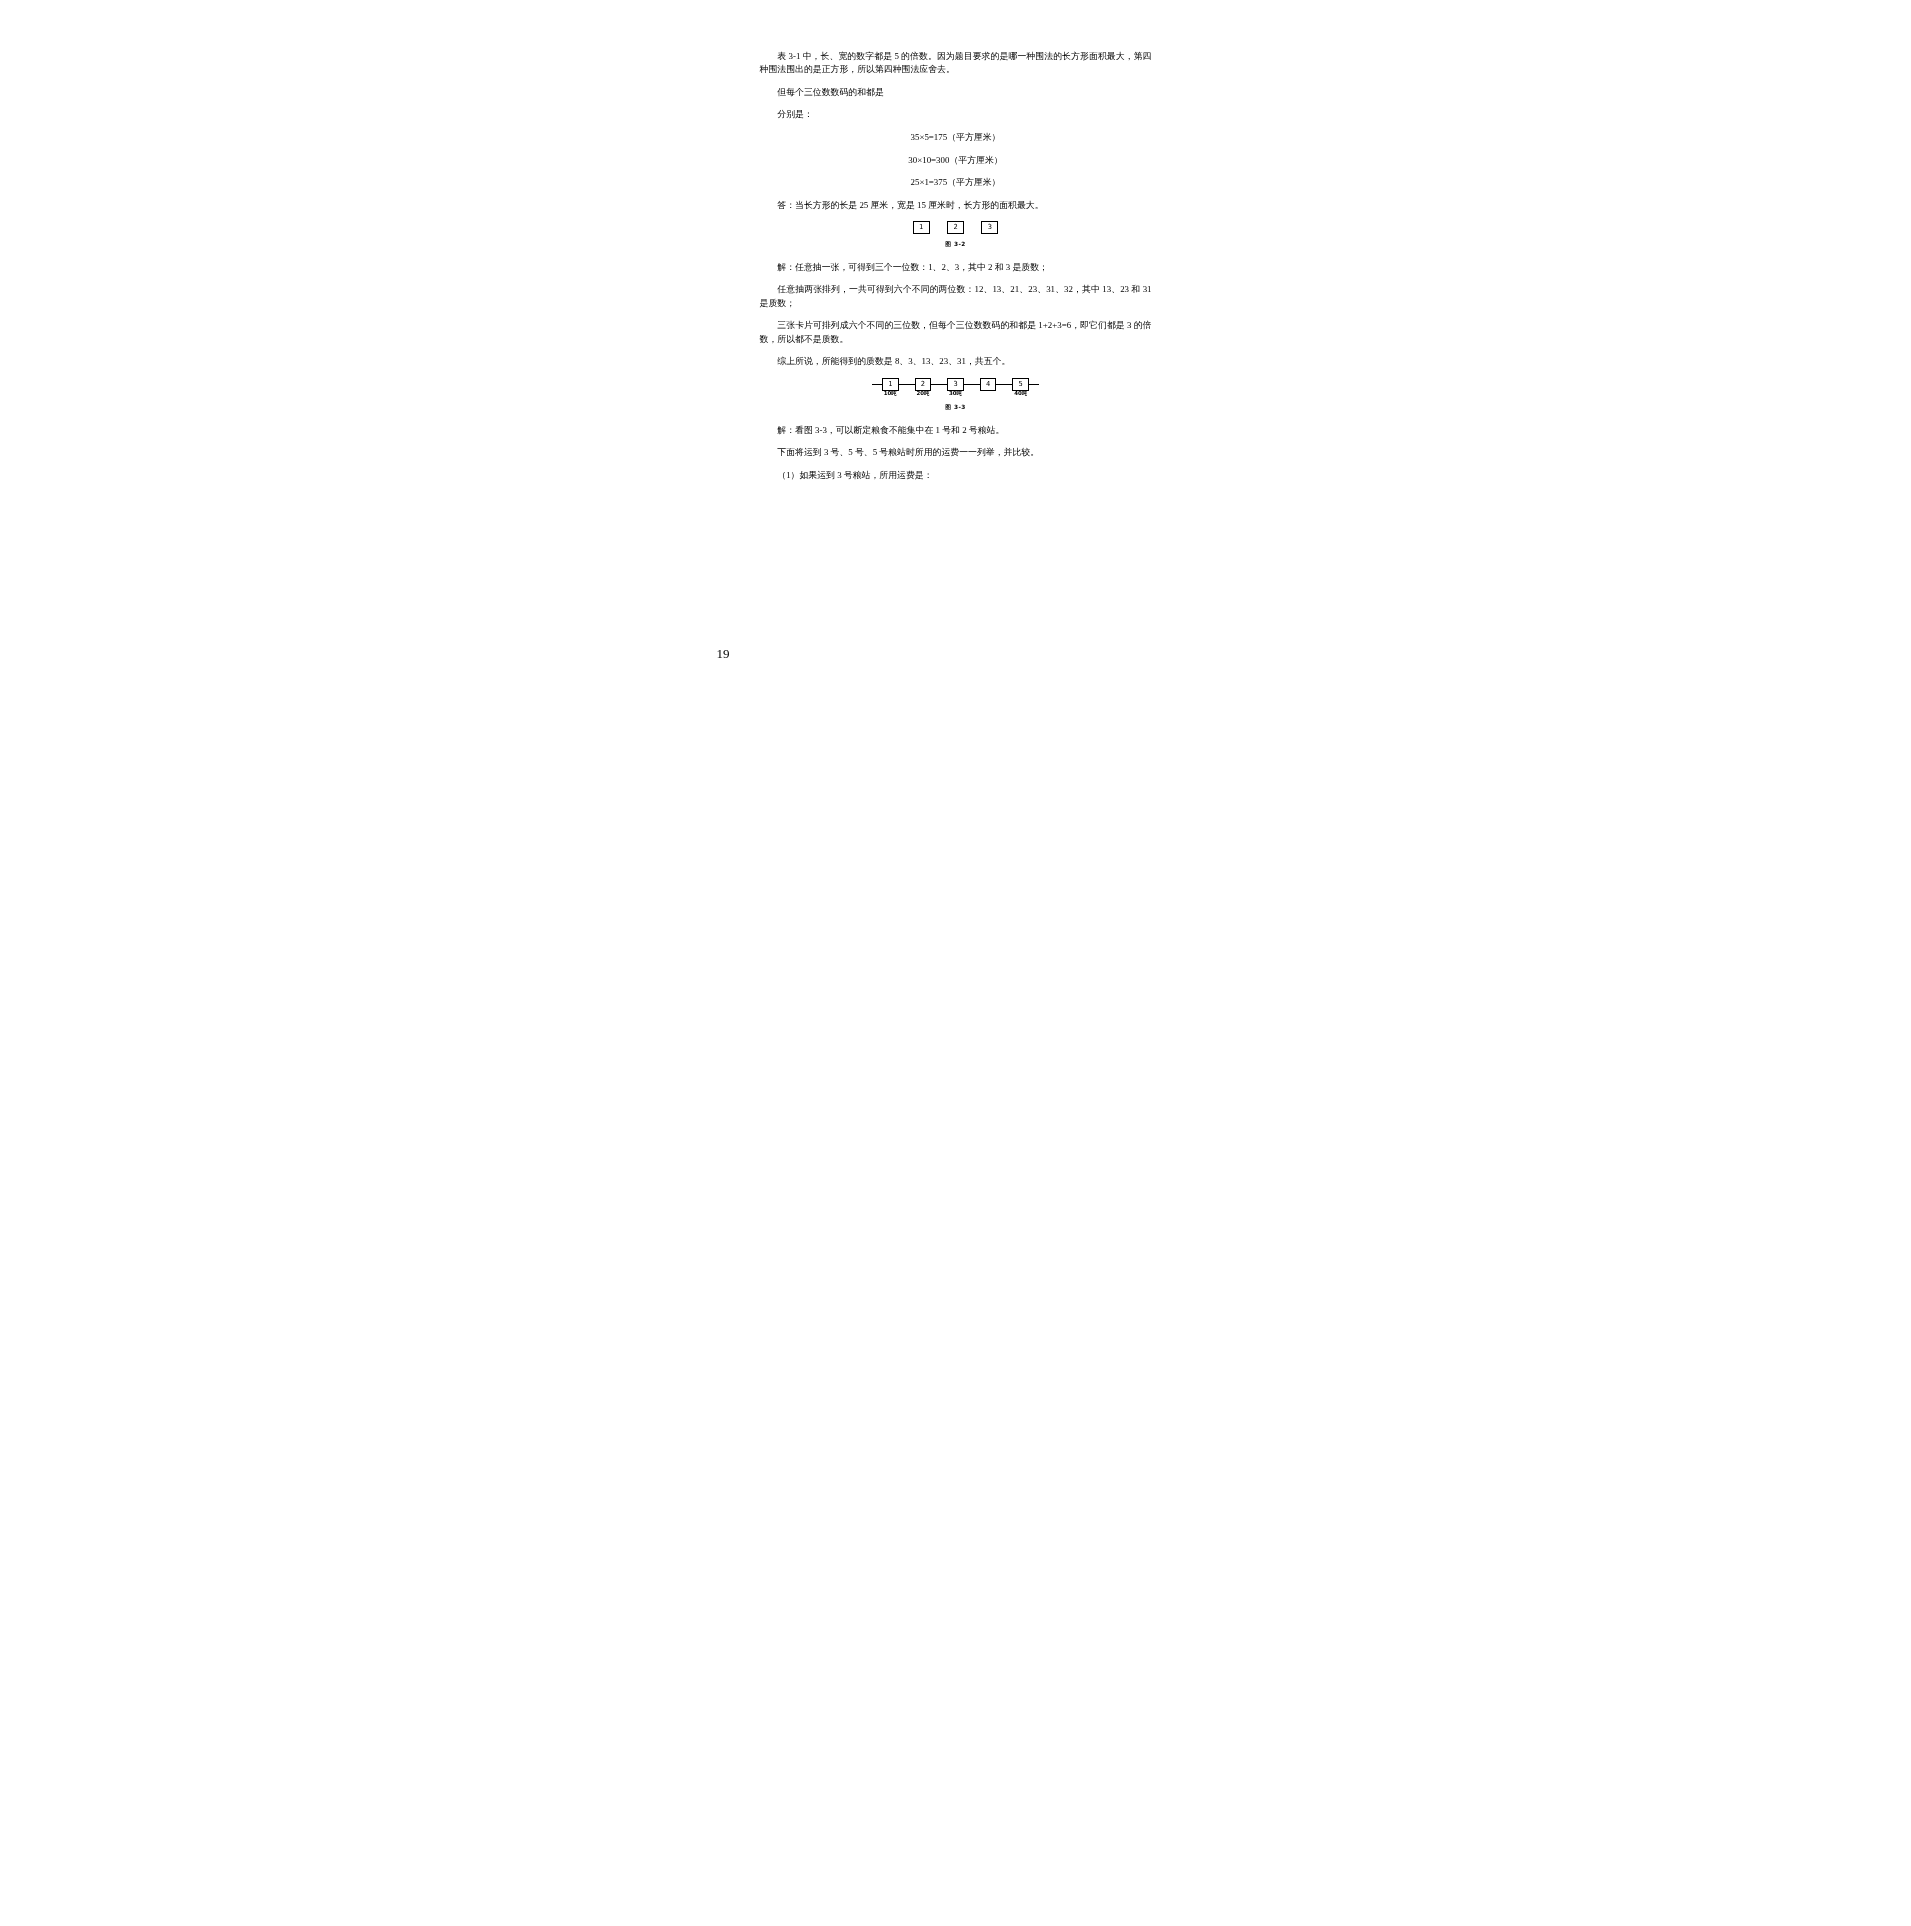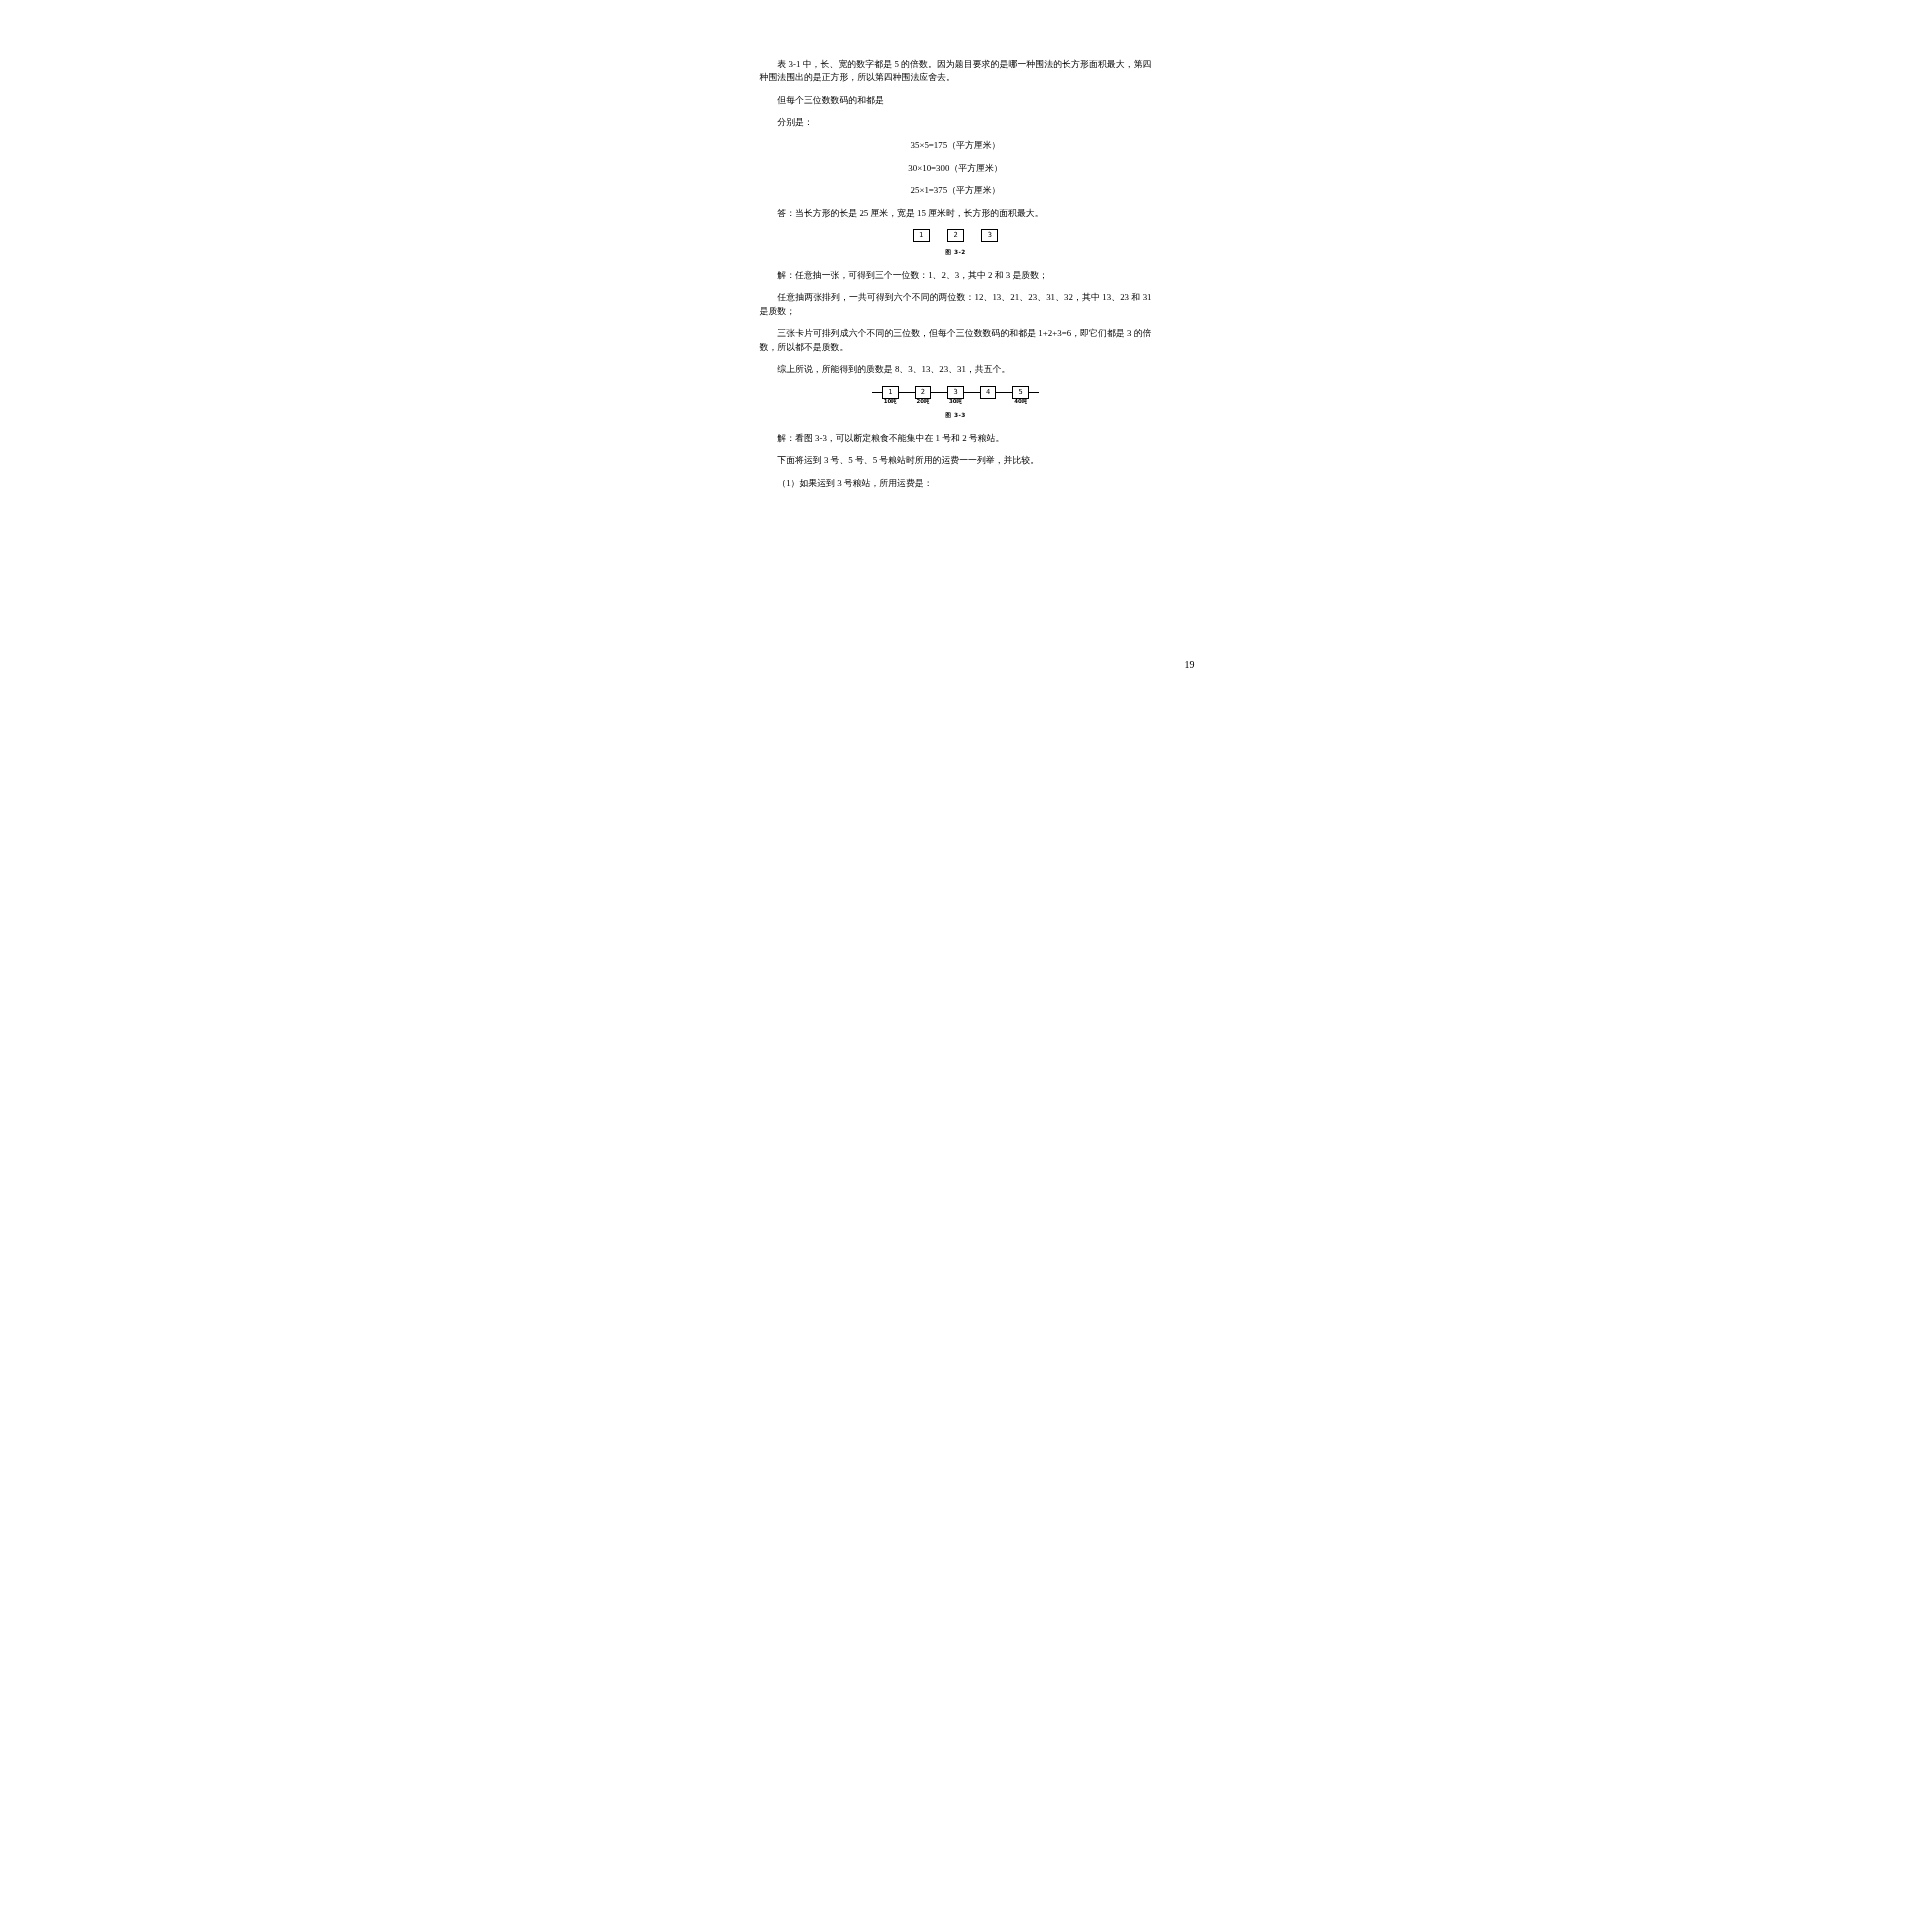--- a/index.html
+++ b/index.html
@@ -4,21 +4,21 @@
 <style>
   html, body {
     margin: 0;
     padding: 0;
     background: #ffffff;
   }
   .page {
     position: relative;
     width: 478px;
     height: 676px;
-    margin: 16px auto;
+    margin: 8px auto;
     background: #ffffff;
     box-sizing: border-box;
     padding: 42px 43px 0 43px;
     font-family: "Liberation Serif", "DejaVu Serif", serif;
     font-size: 8.9px;
     color: #000000;
   }
   .para {
     margin: 0 0 9.2px 0;
     line-height: 1.5;
@@ -92,22 +92,22 @@
     white-space: nowrap;
   }
   .fig33 figcaption {
     margin-top: 0.8px;
   }
   .page-number {
     position: absolute;
     bottom: 22.3px;
     left: 0;
     width: 100%;
-    text-align: right;
-    font-size: 10px;
+    text-align: left;
+    font-size: 13px;
   }
 </style>
 </head>
 <body>
 
 <div class="page">
 
   <p class="para">表 3-1 中，长、宽的数字都是 5 的倍数。因为题目要求的是哪一种围法的长方形面积最大，第四种围法围出的是正方形，所以第四种围法应舍去。</p>
 
   <p class="para">但每个三位数数码的和都是</p>

